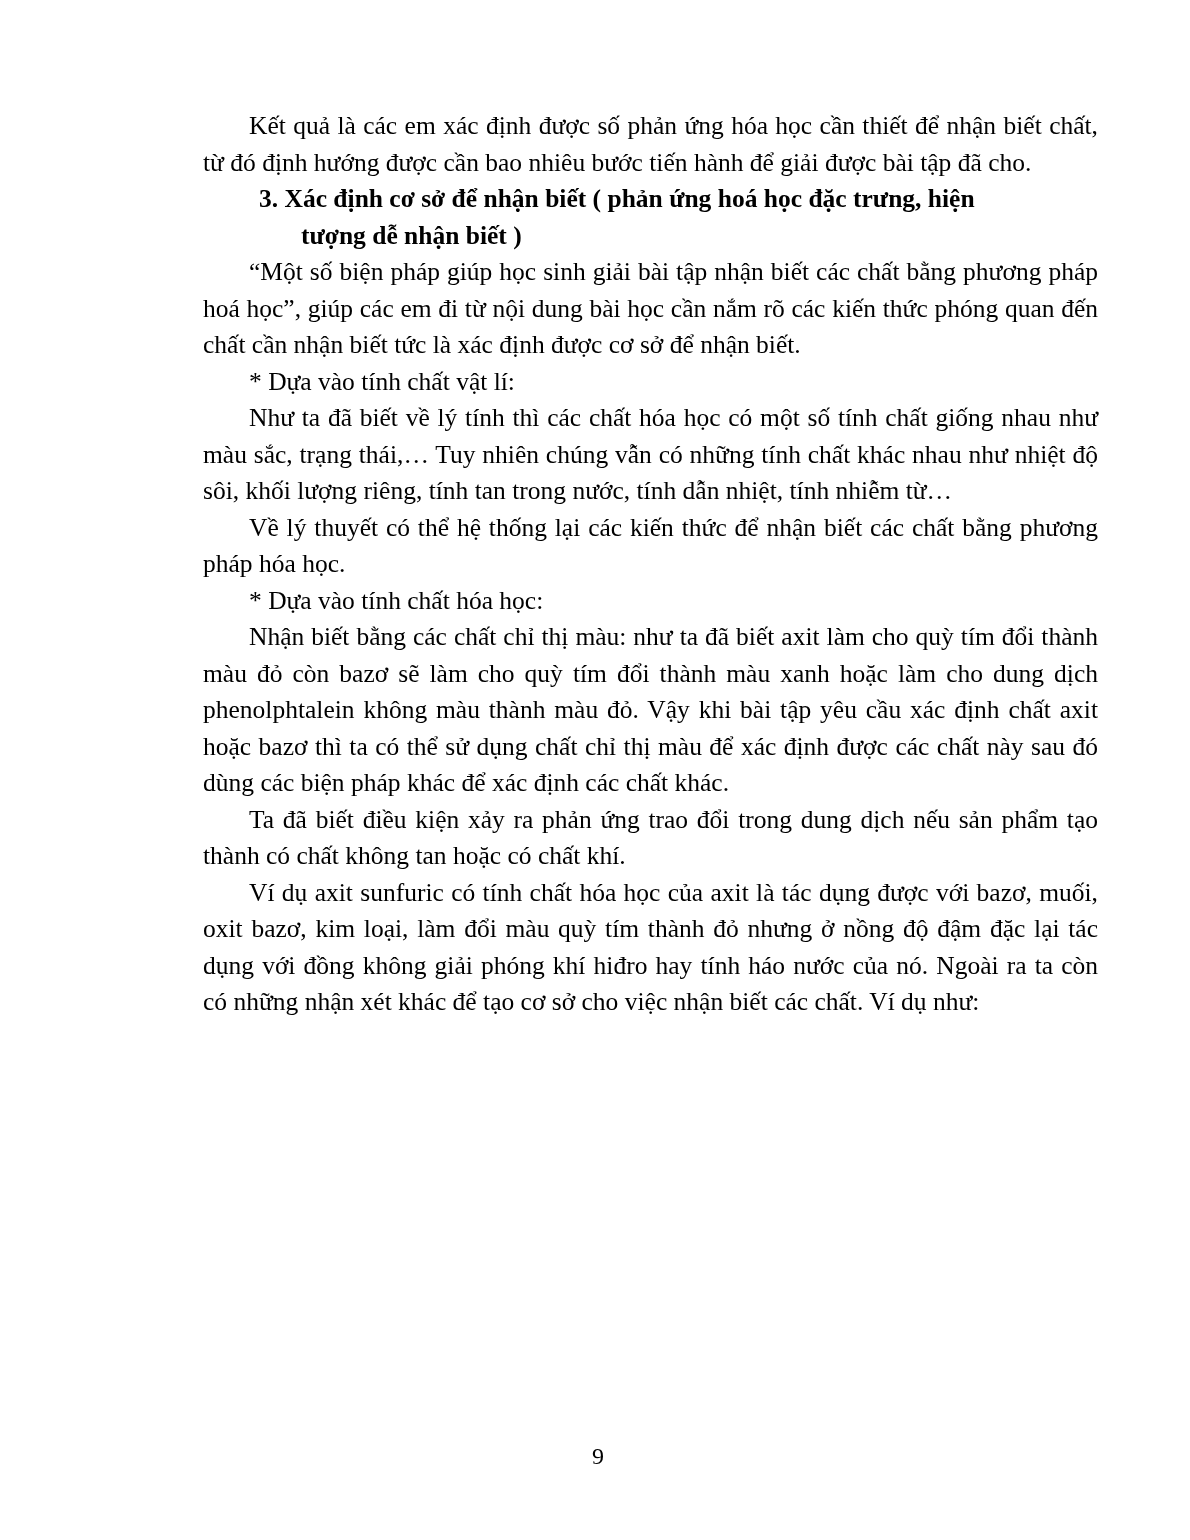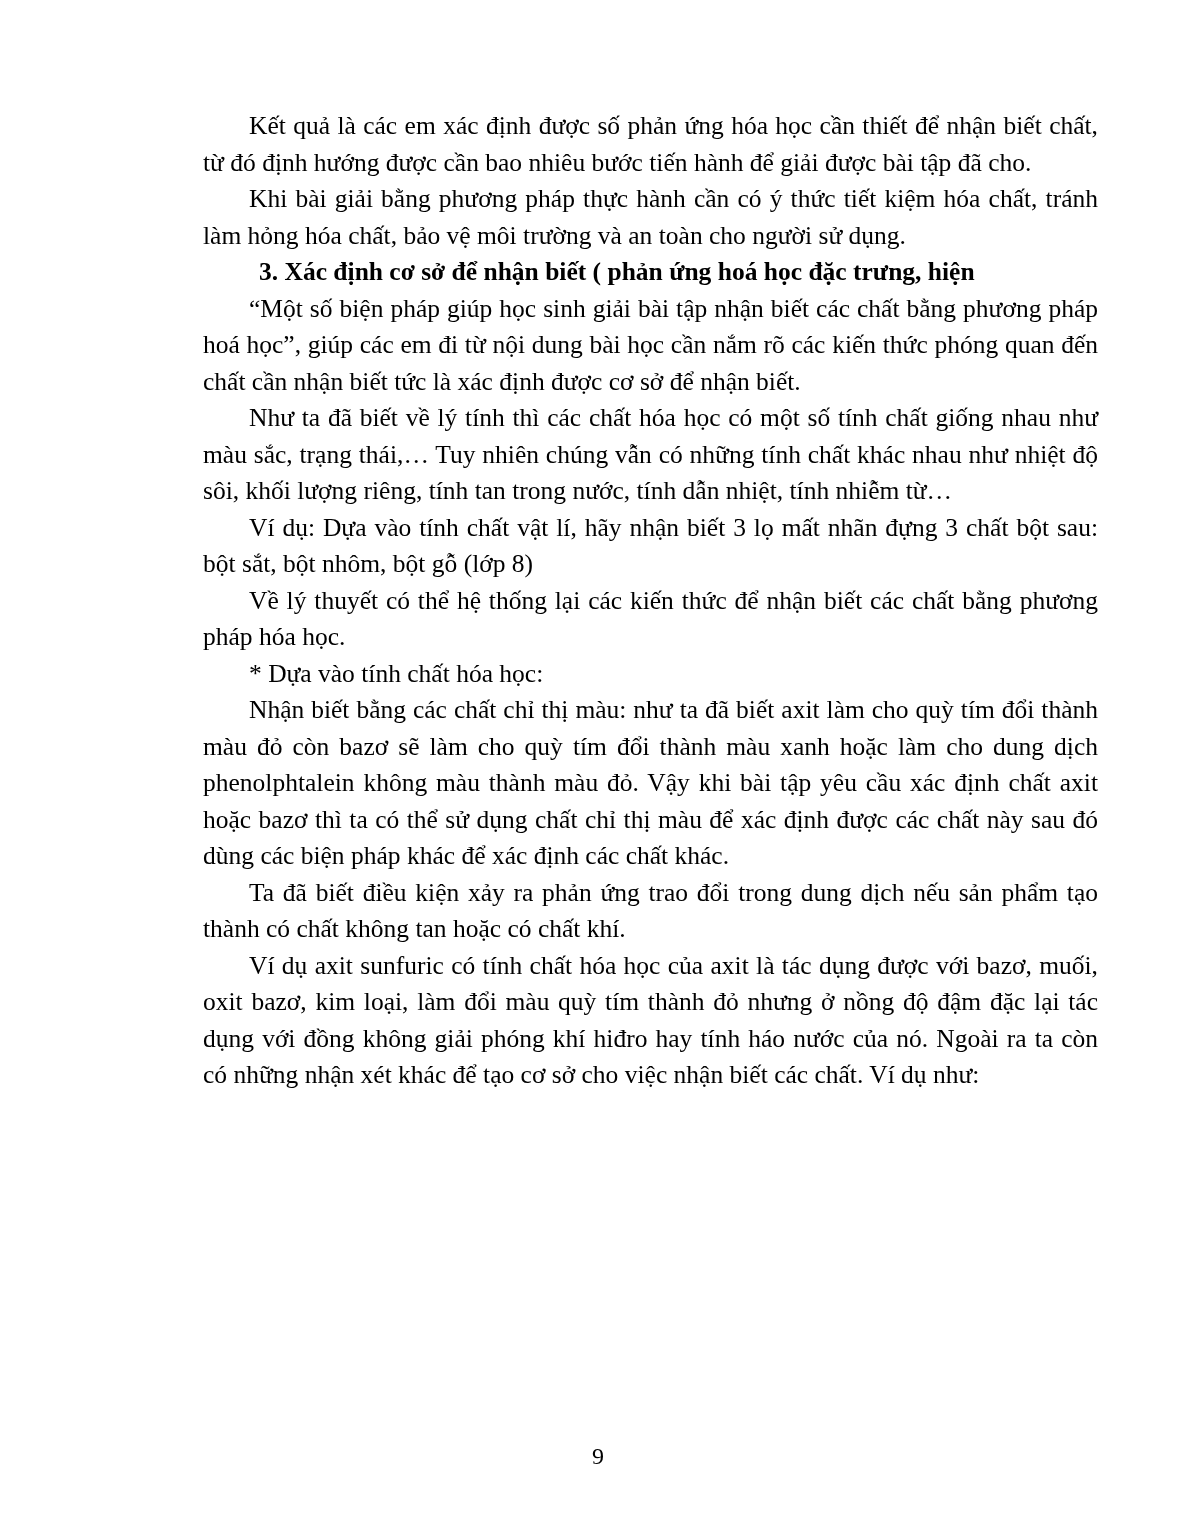--- a/index.html
+++ b/index.html
@@ -62,25 +62,25 @@
     font-size: 24px;
     font-family: "Liberation Serif", serif;
   }
 </style>
 </head>
 <body>
 
 <div class="page">
   <div class="body-text">
     <p class="indent">Kết quả là các em xác định được số phản ứng hóa học cần thiết để nhận biết chất, từ đó định hướng được cần bao nhiêu bước tiến hành để giải được bài tập đã cho.</p>
-    <p class="indent">Khi bài giải bằng phương pháp thực hành cần có ý thức tiết kiệm hóa chất, tránh làm hỏng hóa chất, bảo vệ môi trường và an toàn cho người sử dụng.</p>
     <p class="heading-num">3. Xác định cơ sở để nhận biết ( phản ứng hoá học đặc trưng, hiện</p>
+    <p class="heading-cont">tượng dễ nhận biết )</p>
     <p class="indent">“Một số biện pháp giúp học sinh giải bài tập nhận biết các chất bằng phương pháp hoá học”, giúp các em đi từ nội dung bài học cần nắm rõ các kiến thức phóng quan đến chất cần nhận biết tức là xác định được cơ sở để nhận biết.</p>
+    <p class="indent">* Dựa vào tính chất vật lí:</p>
     <p class="indent">Như ta đã biết về lý tính thì các chất hóa học có một số tính chất giống nhau như màu sắc, trạng thái,… Tuy nhiên chúng vẫn có những tính chất khác nhau như nhiệt độ sôi, khối lượng riêng, tính tan trong nước, tính dẫn nhiệt, tính nhiễm từ…</p>
-    <p class="indent">Ví dụ: Dựa vào tính chất vật lí, hãy nhận biết 3 lọ mất nhãn đựng 3 chất bột sau: bột sắt, bột nhôm, bột gỗ (lớp 8)</p>
     <p class="indent">Về lý thuyết có thể hệ thống lại các kiến thức để nhận biết các chất bằng phương pháp hóa học.</p>
     <p class="indent">* Dựa vào tính chất hóa học:</p>
     <p class="indent">Nhận biết bằng các chất chỉ thị màu: như ta đã biết axit làm cho quỳ tím đổi thành màu đỏ còn bazơ sẽ làm cho quỳ tím đổi thành màu xanh hoặc làm cho dung dịch phenolphtalein không màu thành màu đỏ. Vậy khi bài tập yêu cầu xác định chất axit hoặc bazơ thì ta có thể sử dụng chất chỉ thị màu để xác định được các chất này sau đó dùng các biện pháp khác để xác định các chất khác.</p>
     <p class="indent">Ta đã biết điều kiện xảy ra phản ứng trao đổi trong dung dịch nếu sản phẩm tạo thành có chất không tan hoặc có chất khí.</p>
     <p class="indent">Ví dụ axit sunfuric có tính chất hóa học của  axit là tác dụng được với bazơ, muối, oxit bazơ, kim loại, làm đổi màu quỳ tím thành đỏ nhưng ở nồng độ đậm đặc lại tác dụng với đồng không giải phóng khí hiđro hay tính háo nước của nó. Ngoài ra ta còn có những nhận xét khác để tạo cơ sở cho việc nhận biết các chất. Ví dụ như:</p>
   </div>
   <div class="page-number">9</div>
 </div>
 
 </body></html>

